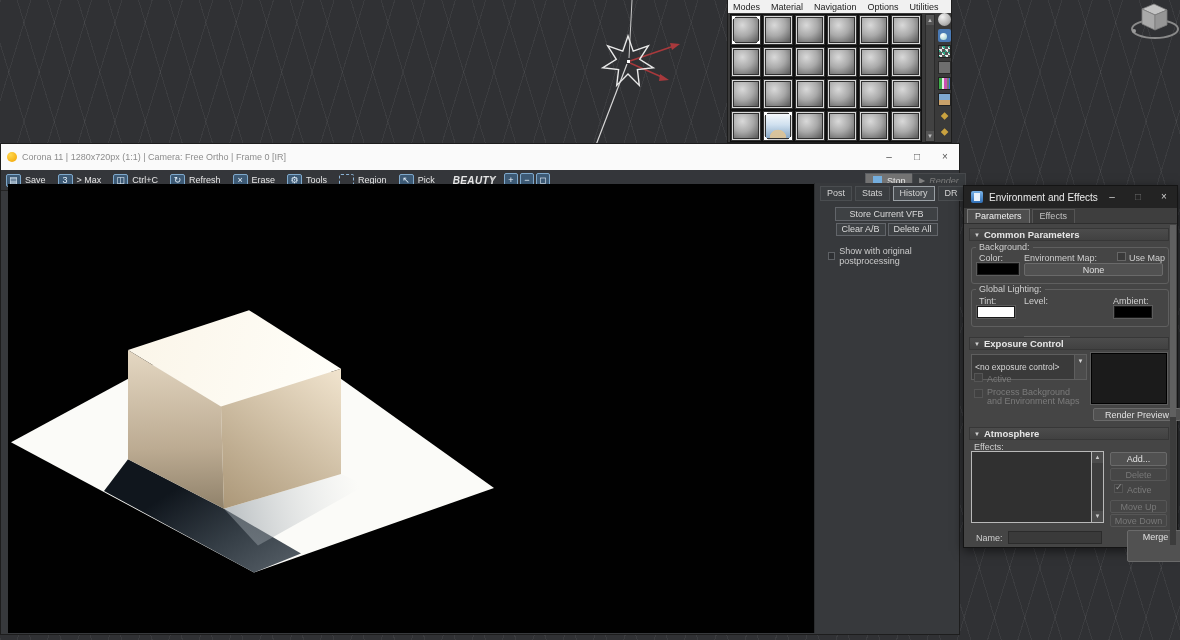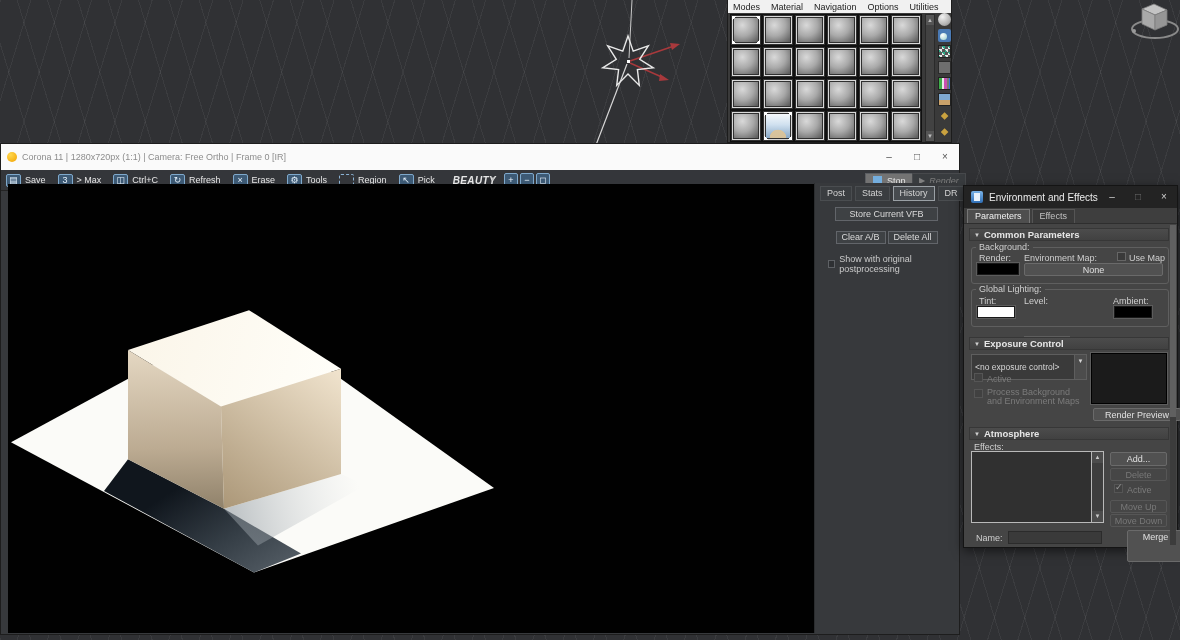--- a/index.html
+++ b/index.html
@@ -70,21 +70,21 @@
   .render-btn { position:absolute; left:911px; top:3px; height:15px; display:flex; align-items:center; gap:4px; background:#393c3f; border:1px solid #47494c; padding:0 6px; color:#7b7b7b; }
   .render-ic { font-size:8px; color:#808080; }
   .render-area { position:absolute; left:7px; top:40px; width:806px; height:449px; background:#010101; }
   .render-area svg { display:block; width:100%; height:100%; }
   .vfb-panel { position:absolute; left:813px; top:39px; right:1px; bottom:1px; background:#37393c; border-left:1px solid #2b2d2f; }
   .ptabs { display:flex; gap:3px; padding:3px 0 0 5px; }
   .ptab { font-size:9px; color:#d4d4d4; padding:1px 6px 2px; background:#3a3d40; border:1px solid #4a4d50; }
   .ptab.active { background:#474b4f; border-color:#9aa0a5; }
   .btn3d { background:#3e4144; border:1px solid #62656a; color:#dadada; font-size:9px; text-align:center; }
   .store-btn { display:block; margin:6px auto 0; width:103px; height:14px; line-height:12px; }
-  .ab-row { display:flex; justify-content:center; gap:2px; margin-top:10px; }
+  .ab-row { display:flex; justify-content:center; gap:2px; margin-top:2px; }
   .ab-row .btn3d { width:50px; height:13px; line-height:11px; }
   .chk-row { display:flex; align-items:center; gap:4px; margin:10px 0 0 13px; font-size:9px; color:#cbcbcb; }
   .chk { width:8px; height:8px; background:#2e3033; border:1px solid #5e6165; display:inline-block; position:relative; }
   
   .env { position:absolute; left:963px; top:185px; width:215px; height:363px; background:#454545; border:1px solid #141414; box-shadow:0 3px 10px rgba(0,0,0,.55); font-size:9px; color:#cfcfcf; }
   .env-title { height:22px; background:#232323; display:flex; align-items:center; }
   .env-app-icon { width:12px; height:12px; border-radius:2px; background:linear-gradient(180deg,#7ab3e8,#2f6eb5); margin:0 6px 0 7px; position:relative; }
   .env-app-icon::before { content:""; position:absolute; left:3px; top:2px; width:6px; height:8px; background:#e9f2fb; }
   .env-title .txt { flex:1; font-size:10px; color:#ededed; }
   .env-title .winbtn { color:#cfcfcf; width:26px; line-height:22px; }
@@ -369,21 +369,21 @@
     <div class="etab">Effects</div>
   </div>
 
   <div class="rollout" style="top:42px;">
     <span class="tri">▼</span>
     <span>Common Parameters</span>
   </div>
   <div class="groupbox" style="left:7px; top:61px; width:198px; height:37px;">
     <span class="legend">Background:</span>
   </div>
-  <div class="lbl" style="left:15px; top:67px;">Render:</div>
+  <div class="lbl" style="left:15px; top:67px;">Color:</div>
   <div class="swatch" style="left:13px; top:77px; width:42px; height:12px; background:#000;"></div>
   <div class="lbl" style="left:60px; top:67px;">Environment Map:</div>
   <span class="echk" style="left:153px; top:66px;"></span>
   <div class="lbl" style="left:165px; top:67px;">Use Map</div>
   <div class="ebtn" style="left:60px; top:77px; width:139px; height:13px; line-height:12px;">None</div>
 
   <div class="groupbox" style="left:7px; top:103px; width:198px; height:38px;">
     <span class="legend">Global Lighting:</span>
   </div>
   <div class="lbl" style="left:15px; top:110px;">Tint:</div>

